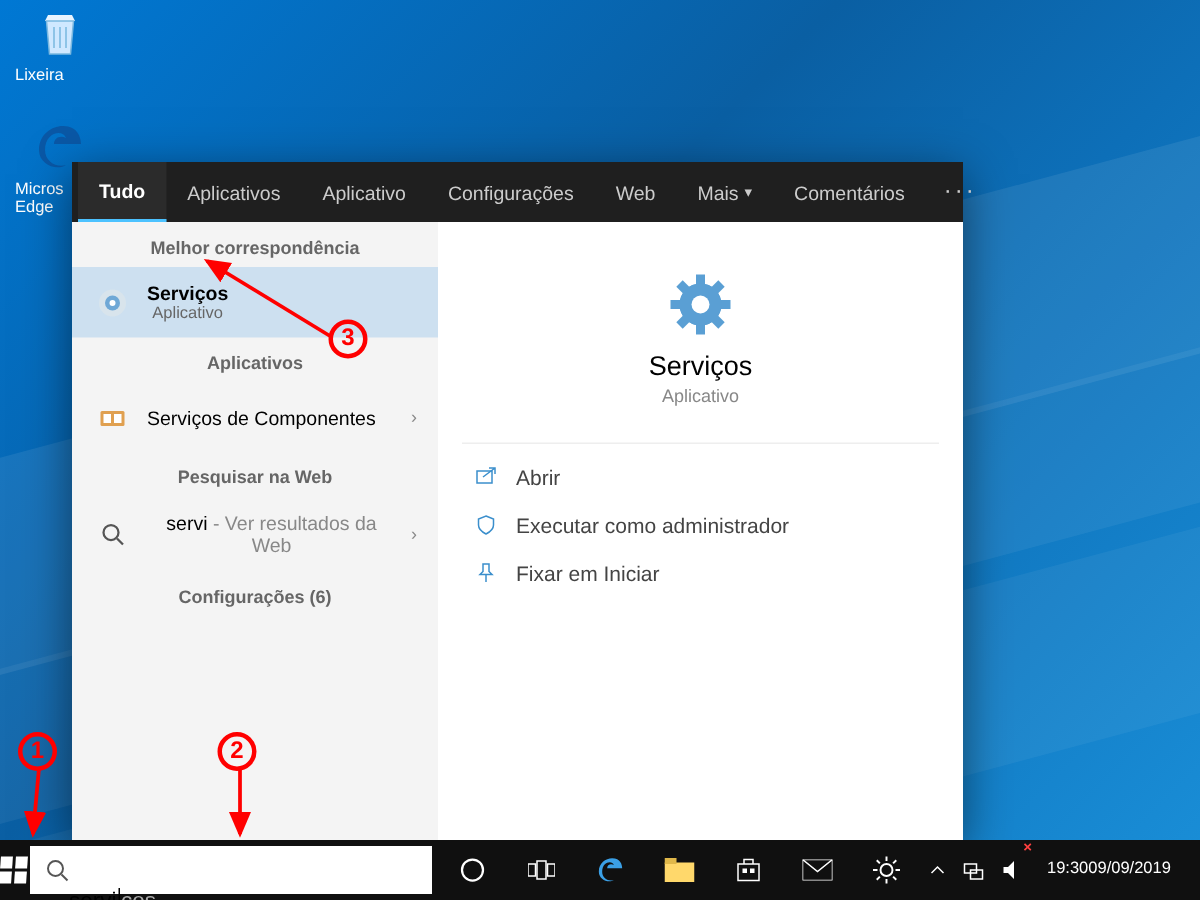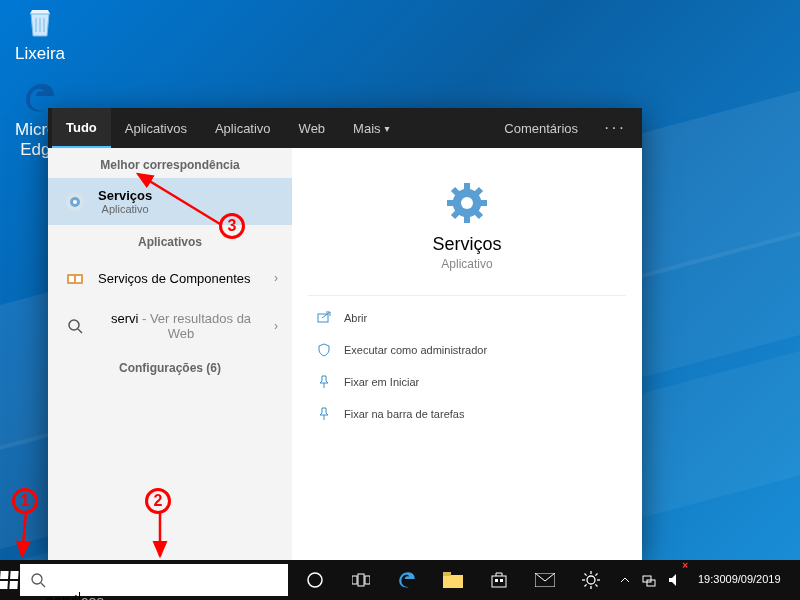--- a/index.html
+++ b/index.html
@@ -6,21 +6,21 @@
   html, body { width: 800px; height: 600px; overflow: hidden; }
   .desktop {
     width: 800px; height: 600px; position: relative;
     background: linear-gradient(135deg, #0078d4 0%, #0a5fa3 40%, #0d6fb8 60%, #1a8fd8 100%);
   }
   .light-beams { position:absolute; inset:0; overflow:hidden; }
   .beam { position:absolute; width:200%; height:140px; background: rgba(255,255,255,0.08); transform: rotate(-15deg); }
   .beam.b1 { top:120px; left:-100px; }
   .beam.b2 { top:260px; left:-100px; height:100px; background: rgba(255,255,255,0.06);}
   .beam.b3 { top:380px; left:-100px; height:120px; background: rgba(255,255,255,0.05);}
-  .desktop-icon { position: absolute; width: 60px; text-align: center; color: #fff; font-size: 17px; }
+  .desktop-icon { position: absolute; width: 60px; text-align: left; color: #fff; font-size: 11px; }
   .desktop-icon .ico { width: 40px; height: 40px; margin: 0 auto 2px; display:flex; align-items:center; justify-content:center; }
   .recycle { left: 10px; top: 2px; }
   .edge { left: 10px; top: 78px; }
   .taskbar {
     position: absolute; bottom: 0; left: 0; right: 0; height: 40px;
     background: #101010; display: flex; align-items: center; color:#fff;
   }
   .start-btn { width: 48px; height: 40px; display:flex; align-items:center; justify-content:center; }
   .win-logo { display:grid; grid-template-columns: 8px 8px; grid-template-rows:8px 8px; gap:2px; transform: skewX(-4deg);}
   .win-logo span{ background:#fff;}
@@ -53,21 +53,21 @@
   .result .ri { width:26px; height:26px; display:flex; align-items:center; justify-content:center; flex-shrink:0;}
   .result .rt { display:flex; flex-direction:column;}
   .result .rt .rtitle { font-size:13px; font-weight:600; color:#000;}
   .result .rt .rsub { font-size:11px; color:#666;}
   .result .chev-r { margin-left:auto; color:#888; font-size:12px;}
   .result.thin .rtitle{ font-weight:400;}
   .preview-icon { width:50px; height:50px; margin:10px auto 6px; display:flex; align-items:center; justify-content:center;}
   .preview-title { text-align:center; font-size:18px; font-weight:400; color:#000;}
   .preview-sub { text-align:center; font-size:12px; color:#888; margin-top:2px; margin-bottom:24px;}
   .action-list { padding:0 16px;}
-  .action-item { display:flex; align-items:center; gap:12px; padding:8px 8px; font-size:11px; color:#444; border-top:0;}
+  .action-item { display:flex; align-items:center; gap:12px; padding:8px 8px; font-size:14px; color:#444; border-top:0;}
   .action-item:first-child { border-top:1px solid #eee; padding-top:14px;}
   .action-item .ai-icon{ width:16px; height:16px; display:flex; align-items:center; justify-content:center; color:#0066b3;}
   
   .circ { position:absolute; width:26px; height:26px; border:3px solid #ff0000; border-radius:50%; color:#ff0000; font-weight:700; display:flex; align-items:center; justify-content:center; font-size:16px; background:transparent; z-index:50;}
   .arrow-svg{ position:absolute; z-index:49; pointer-events:none;}
 </style>
 </head>
 <body>
 
 <div class="desktop">
@@ -100,20 +100,23 @@
   <div class="start-panel">
     <div class="sp-tabs">
       <div class="sp-tab active">
           <span>Tudo</span>
         </div>
       <div class="sp-tab">
           <span>Aplicativos</span>
         </div>
       <div class="sp-tab">
           <span>Aplicativo</span>
+        </div>
+      <div class="sp-tab">
+          <span>Configurações</span>
         </div>
       <div class="sp-tab">
           <span>Web</span>
         </div>
       <div class="sp-tab">
           <span>Mais</span>
           <span class="chev">▾</span>
         </div>
       <div class="sp-right-tabs">
         <div class="sp-tab">
@@ -145,20 +148,21 @@
                 <rect x="2" y="6" width="16" height="10" rx="1" fill="#e0a050"></rect>
                 <rect x="4" y="8" width="5" height="6" fill="#fff"></rect>
                 <rect x="11" y="8" width="5" height="6" fill="#fff"></rect>
               </svg>
           </div>
           <div class="rt">
               <span class="rtitle">Serviços de Componentes</span>
             </div>
           <span class="chev-r">›</span>
         </div>
+        <div class="sec-label">Pesquisar na Web</div>
         <div class="result thin">
           <div class="ri">
             <svg width="16" height="16" viewBox="0 0 16 16">
                 <circle cx="7" cy="7" r="5" fill="none" stroke="#555" stroke-width="1.5"></circle>
                 <line x1="11" y1="11" x2="15" y2="15" stroke="#555" stroke-width="1.5"></line>
               </svg>
           </div>
           <div class="rt">
               <span class="rtitle"><span>servi</span><span style="color:#888; font-weight:400"> - Ver resultados da Web</span></span>
             </div>
@@ -205,28 +209,20 @@
             <span>Executar como administrador</span>
           </div>
           <div class="action-item">
             <span class="ai-icon">
                 <svg width="14" height="14" viewBox="0 0 14 14">
                   <path d="M5 1 L9 1 L9 6 L11 8 L3 8 L5 6 Z M7 8 L7 13" fill="none" stroke="#3b8fcc"></path>
                 </svg>
               </span>
             <span>Fixar em Iniciar</span>
           </div>
-          <div class="action-item">
-            <span class="ai-icon">
-                <svg width="14" height="14" viewBox="0 0 14 14">
-                  <path d="M5 1 L9 1 L9 6 L11 8 L3 8 L5 6 Z M7 8 L7 13" fill="none" stroke="#3b8fcc"></path>
-                </svg>
-              </span>
-            <span>Fixar na barra de tarefas</span>
-          </div>
         </div>
       </div>
     </div>
   </div>
 
   <div class="taskbar">
     <div class="start-btn">
       <div class="win-logo">
           <span></span>
           <span></span>

